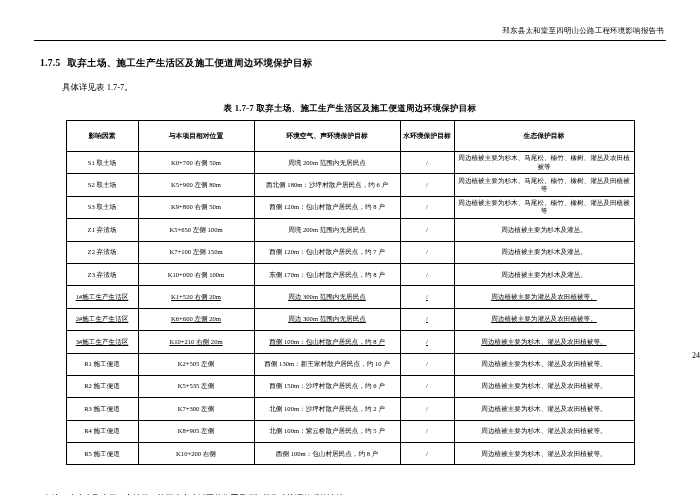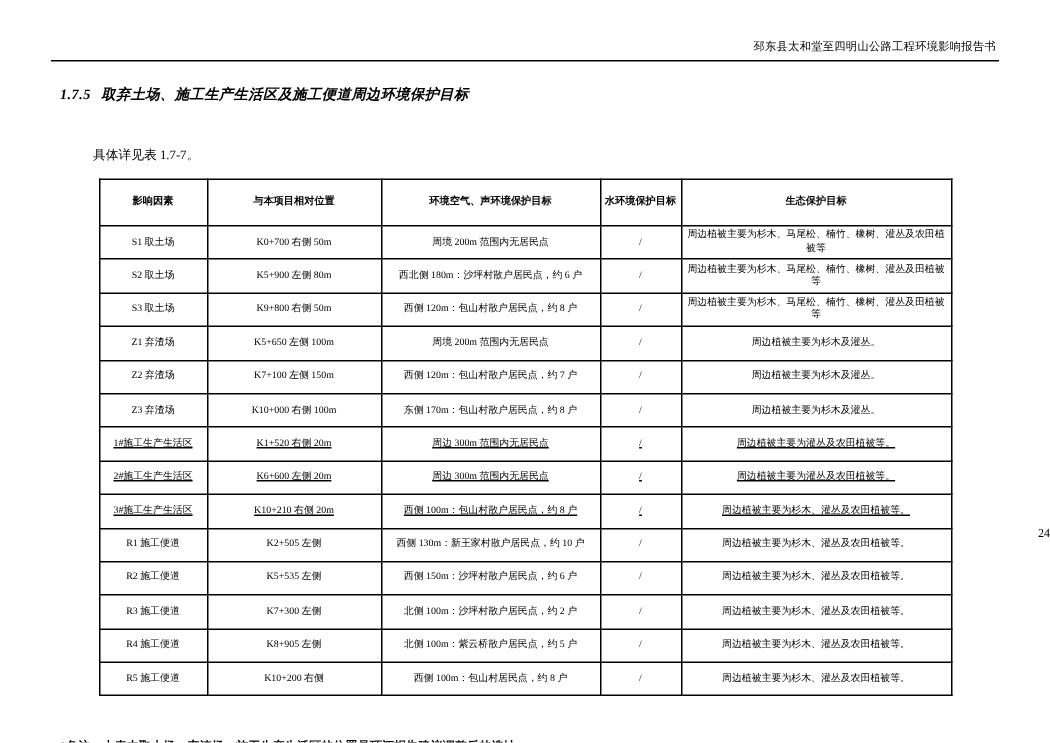--- a/index.html
+++ b/index.html
@@ -29,23 +29,22 @@
     margin: 0 2px 4px 0;
   }
   .header-rule {
     border: none;
     border-top: 0.7px solid #000;
     margin: 0 0 16px 0;
   }
   .sec-title {
     font-size: 9.5px;
     font-weight: bold;
-    margin: 0 0 28px 6px;
+    margin: 0 0 12px 6px;
     letter-spacing: 0.3px;
-    font-style: italic;
   }
   .sec-title .num {
     margin-right: 7px;
   }
   .sub-note {
     font-size: 8.5px;
     margin: 0 0 9px 28px;
   }
   .tbl-caption {
     text-align: center;
@@ -105,20 +104,21 @@
 
   <div class="header-line">邳东县太和堂至四明山公路工程环境影响报告书</div>
   <hr class="header-rule">
 
   <div class="sec-title">
     <span class="num">1.7.5</span><span>取弃土场、施工生产生活区及施工便道周边环境保护目标</span>
   </div>
 
   <div class="sub-note">具体详见表 1.7-7。</div>
 
+  <div class="tbl-caption">表 1.7-7    取弃土场、施工生产生活区及施工便道周边环境保护目标</div>
 
   <table class="main">
     <colgroup>
       <col class="c0">
         <col class="c1">
         <col class="c2">
         <col class="c3">
         <col class="c4">
     </colgroup>
     <thead>

